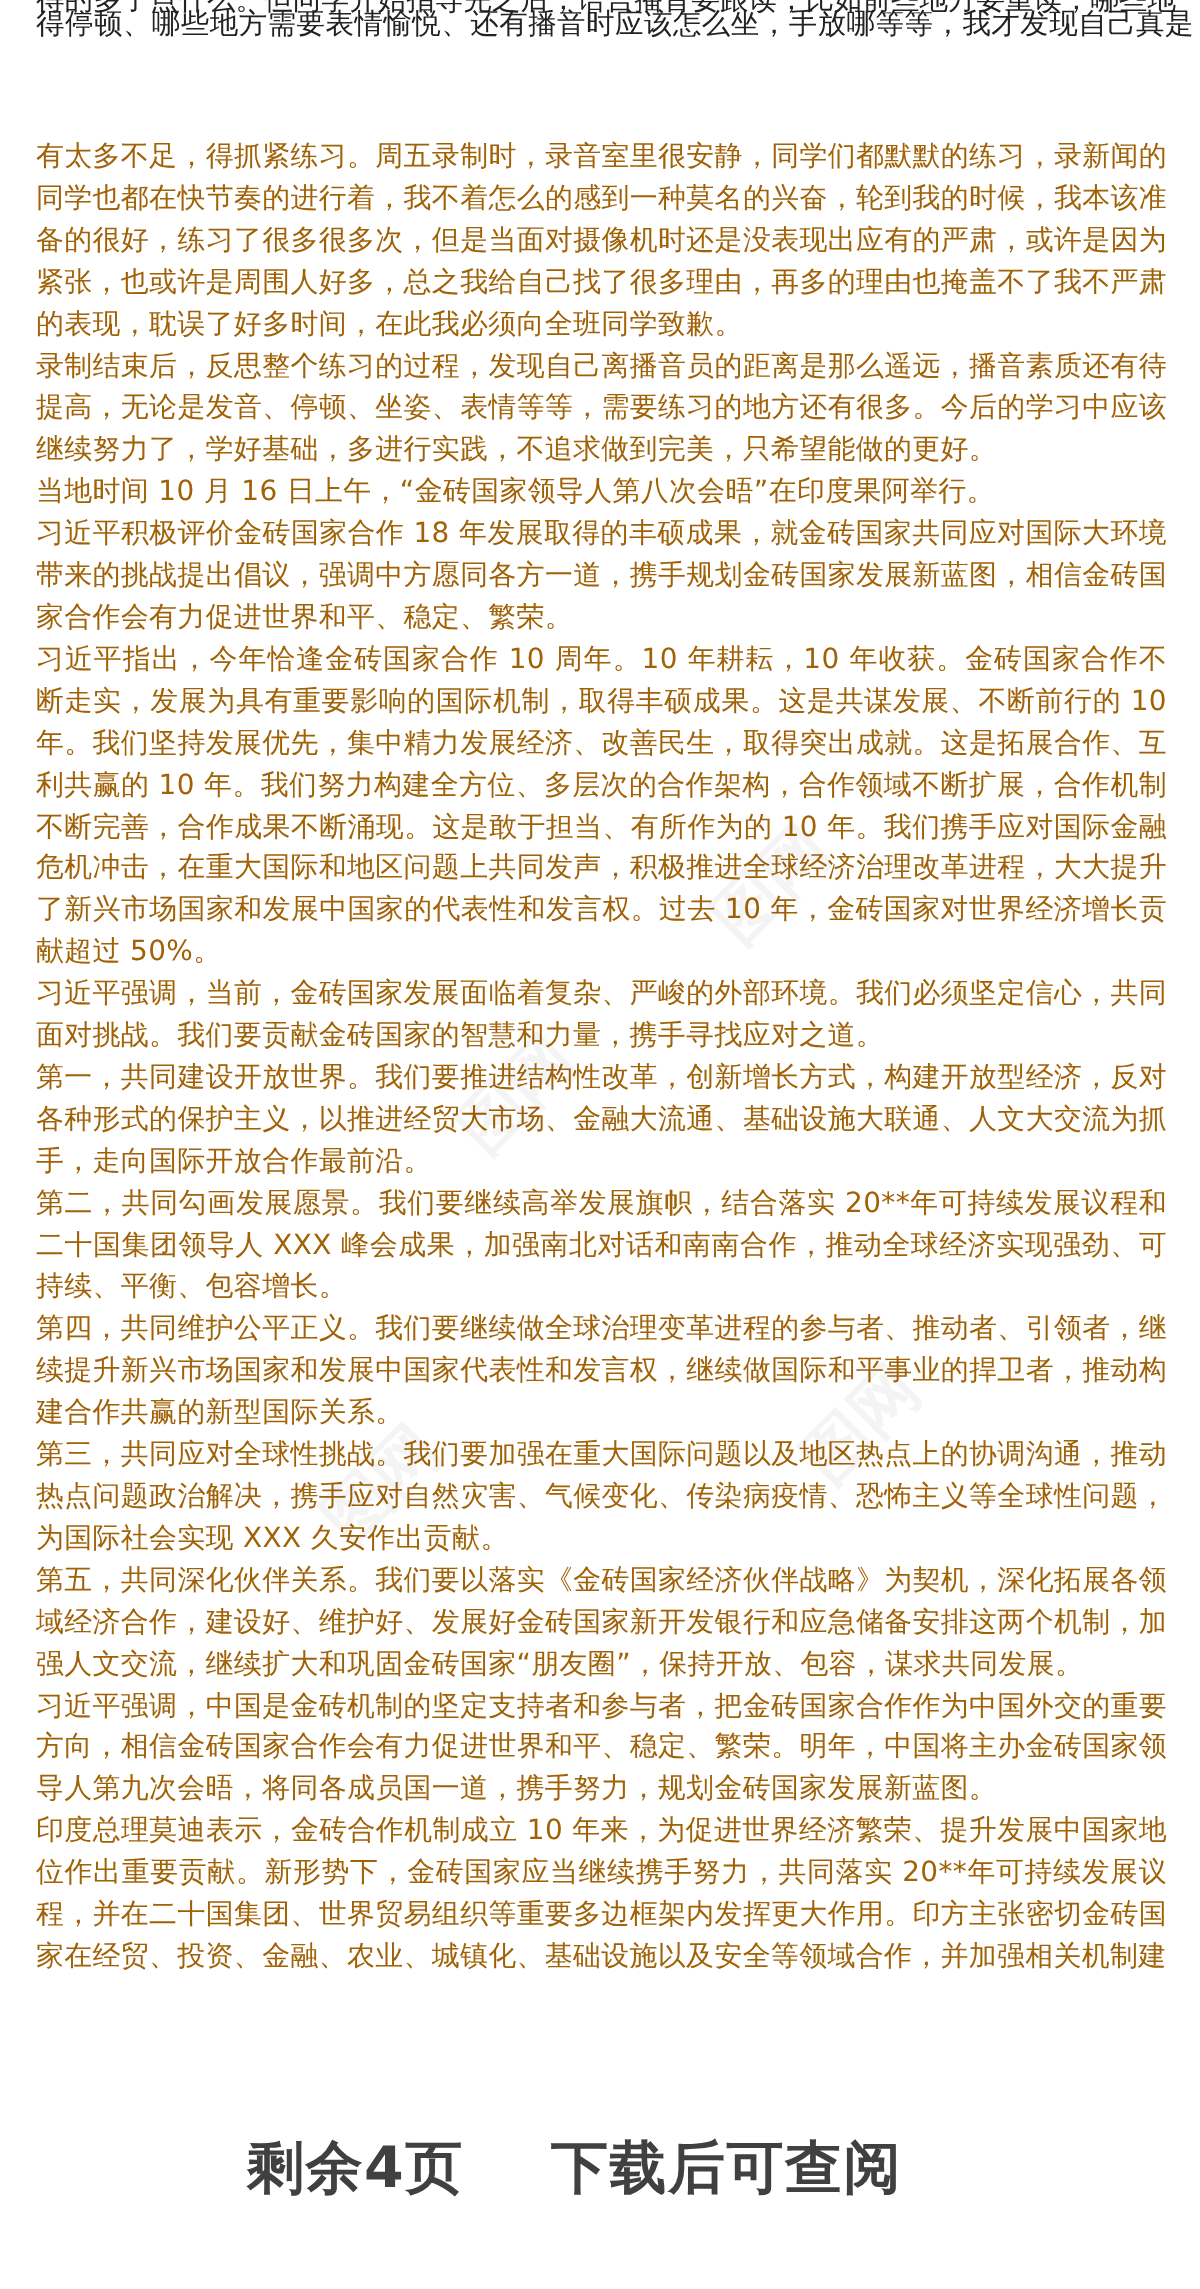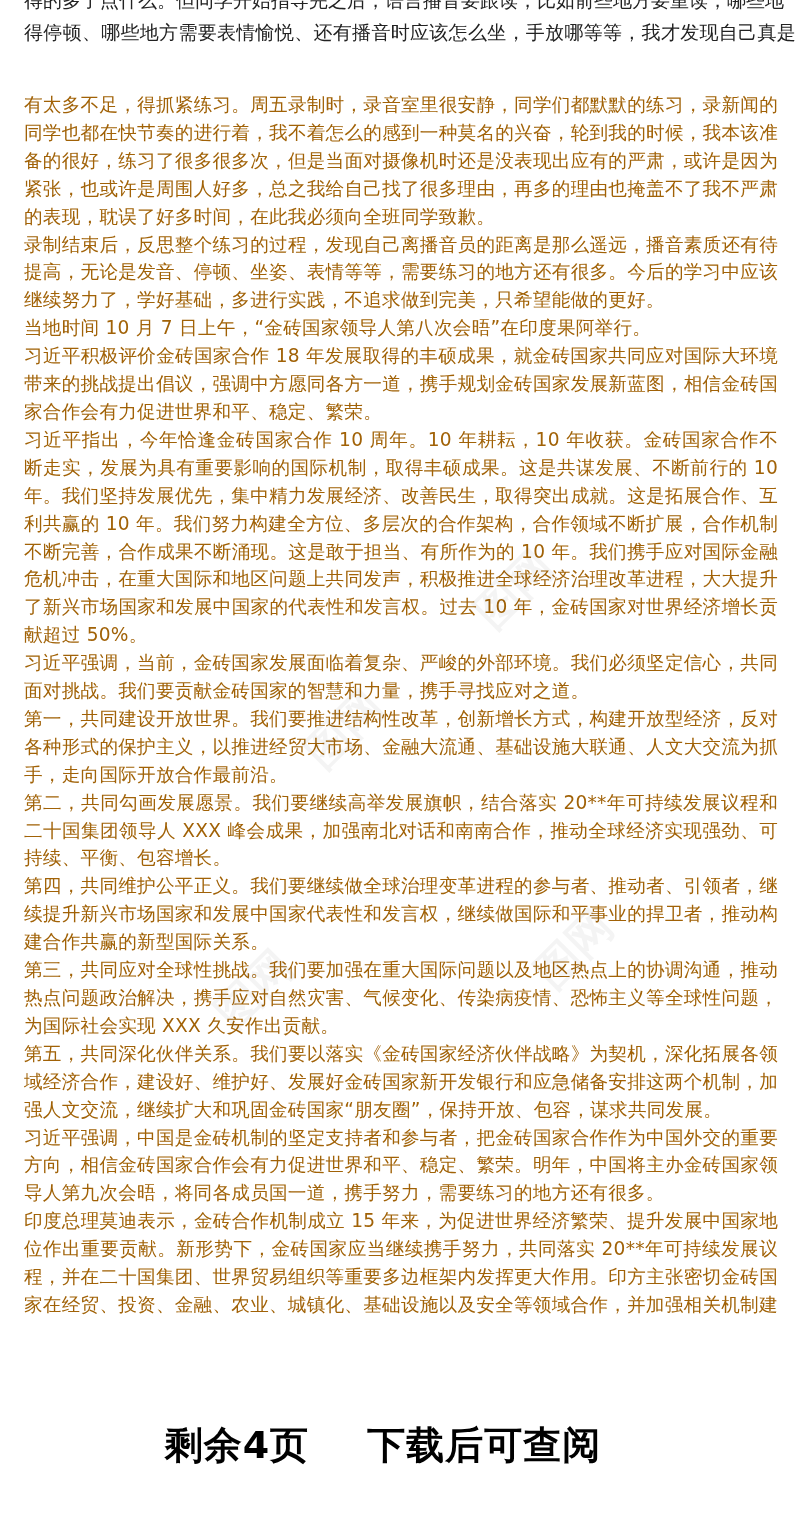--- a/index.html
+++ b/index.html
@@ -1,54 +1,54 @@
 <!DOCTYPE html>
 <html><head>
 <meta charset="utf-8">
 <style>
   html, body { margin: 0; padding: 0; background: #ffffff; }
   body { width: 800px; height: 1526px; overflow: hidden; position: relative;
          font-family: "DejaVu Sans", "Liberation Sans", sans-serif; color: #1a1a1a; }
   .page { position: absolute; left: 0; top: 0; width: 800px; height: 1526px; }
   .clip-top { position: absolute; left: 24px; top: -14px; width: 760px; height: 28px; overflow: hidden;
               font-size: 19px; line-height: 28px; white-space: nowrap; color: #222; }
-  .line1 { position: absolute; left: 24px; top: 18px; width: 760px; font-size: 19px; line-height: 28px;
+  .line1 { position: absolute; left: 24px; top: 2px; width: 760px; font-size: 19px; line-height: 28px;
            white-space: nowrap; color: #222; letter-spacing: 0.3px; }
   .body-text { position: absolute; left: 24px; top: 91px; width: 754px; font-size: 18.6px;
                line-height: 27.9px; color: #a16207; text-align: justify; letter-spacing: 0.25px; }
   .body-text p { margin: 0; }
   .watermark { position: absolute; font-size: 44px; color: rgba(0,0,0,0.045);
                transform: rotate(-45deg); pointer-events: none; white-space: nowrap; font-weight: bold; }
   .more { position: absolute; left: 0; top: 1420px; width: 766px; text-align: center;
-          font-size: 38px; font-weight: bold; color: #000000; letter-spacing: 1px;
+          font-size: 38px; font-weight: bold; color: #404040; letter-spacing: 1px;
           font-family: "DejaVu Sans", sans-serif; }
   .more span { margin: 0 22px; }
 </style>
 </head>
 <body>
 
 <div class="page">
 
   <div class="clip-top">得的多了点什么。但同学开始指导完之后，语言播音要跟读，比如前些地方要重读，哪些地方</div>
   <div class="line1">得停顿、哪些地方需要表情愉悦、还有播音时应该怎么坐，手放哪等等，我才发现自己真是</div>
 
   <div class="body-text">
     <p>有太多不足，得抓紧练习。周五录制时，录音室里很安静，同学们都默默的练习，录新闻的同学也都在快节奏的进行着，我不着怎么的感到一种莫名的兴奋，轮到我的时候，我本该准备的很好，练习了很多很多次，但是当面对摄像机时还是没表现出应有的严肃，或许是因为紧张，也或许是周围人好多，总之我给自己找了很多理由，再多的理由也掩盖不了我不严肃的表现，耽误了好多时间，在此我必须向全班同学致歉。</p>
     <p>录制结束后，反思整个练习的过程，发现自己离播音员的距离是那么遥远，播音素质还有待提高，无论是发音、停顿、坐姿、表情等等，需要练习的地方还有很多。今后的学习中应该继续努力了，学好基础，多进行实践，不追求做到完美，只希望能做的更好。</p>
-    <p>当地时间 10 月 7 日上午，“金砖国家领导人第八次会晤”在印度果阿举行。</p>
+    <p>当地时间 10 月 16 日上午，“金砖国家领导人第八次会晤”在印度果阿举行。</p>
     <p>习近平积极评价金砖国家合作 18 年发展取得的丰硕成果，就金砖国家共同应对国际大环境带来的挑战提出倡议，强调中方愿同各方一道，携手规划金砖国家发展新蓝图，相信金砖国家合作会有力促进世界和平、稳定、繁荣。</p>
     <p>习近平指出，今年恰逢金砖国家合作 10 周年。10 年耕耘，10 年收获。金砖国家合作不断走实，发展为具有重要影响的国际机制，取得丰硕成果。这是共谋发展、不断前行的 10 年。我们坚持发展优先，集中精力发展经济、改善民生，取得突出成就。这是拓展合作、互利共赢的 10 年。我们努力构建全方位、多层次的合作架构，合作领域不断扩展，合作机制不断完善，合作成果不断涌现。这是敢于担当、有所作为的 10 年。我们携手应对国际金融危机冲击，在重大国际和地区问题上共同发声，积极推进全球经济治理改革进程，大大提升了新兴市场国家和发展中国家的代表性和发言权。过去 10 年，金砖国家对世界经济增长贡献超过 50%。</p>
     <p>习近平强调，当前，金砖国家发展面临着复杂、严峻的外部环境。我们必须坚定信心，共同面对挑战。我们要贡献金砖国家的智慧和力量，携手寻找应对之道。</p>
     <p>第一，共同建设开放世界。我们要推进结构性改革，创新增长方式，构建开放型经济，反对各种形式的保护主义，以推进经贸大市场、金融大流通、基础设施大联通、人文大交流为抓手，走向国际开放合作最前沿。</p>
     <p>第二，共同勾画发展愿景。我们要继续高举发展旗帜，结合落实 20**年可持续发展议程和二十国集团领导人 XXX 峰会成果，加强南北对话和南南合作，推动全球经济实现强劲、可持续、平衡、包容增长。</p>
     <p>第四，共同维护公平正义。我们要继续做全球治理变革进程的参与者、推动者、引领者，继续提升新兴市场国家和发展中国家代表性和发言权，继续做国际和平事业的捍卫者，推动构建合作共赢的新型国际关系。</p>
     <p>第三，共同应对全球性挑战。我们要加强在重大国际问题以及地区热点上的协调沟通，推动热点问题政治解决，携手应对自然灾害、气候变化、传染病疫情、恐怖主义等全球性问题，为国际社会实现 XXX 久安作出贡献。</p>
     <p>第五，共同深化伙伴关系。我们要以落实《金砖国家经济伙伴战略》为契机，深化拓展各领域经济合作，建设好、维护好、发展好金砖国家新开发银行和应急储备安排这两个机制，加强人文交流，继续扩大和巩固金砖国家“朋友圈”，保持开放、包容，谋求共同发展。</p>
-    <p>习近平强调，中国是金砖机制的坚定支持者和参与者，把金砖国家合作作为中国外交的重要方向，相信金砖国家合作会有力促进世界和平、稳定、繁荣。明年，中国将主办金砖国家领导人第九次会晤，将同各成员国一道，携手努力，需要练习的地方还有很多。</p>
-    <p>印度总理莫迪表示，金砖合作机制成立 15 年来，为促进世界经济繁荣、提升发展中国家地位作出重要贡献。新形势下，金砖国家应当继续携手努力，共同落实 20**年可持续发展议程，并在二十国集团、世界贸易组织等重要多边框架内发挥更大作用。印方主张密切金砖国家在经贸、投资、金融、农业、城镇化、基础设施以及安全等领域合作，并加强相关机制建</p>
+    <p>习近平强调，中国是金砖机制的坚定支持者和参与者，把金砖国家合作作为中国外交的重要方向，相信金砖国家合作会有力促进世界和平、稳定、繁荣。明年，中国将主办金砖国家领导人第九次会晤，将同各成员国一道，携手努力，规划金砖国家发展新蓝图。</p>
+    <p>印度总理莫迪表示，金砖合作机制成立 10 年来，为促进世界经济繁荣、提升发展中国家地位作出重要贡献。新形势下，金砖国家应当继续携手努力，共同落实 20**年可持续发展议程，并在二十国集团、世界贸易组织等重要多边框架内发挥更大作用。印方主张密切金砖国家在经贸、投资、金融、农业、城镇化、基础设施以及安全等领域合作，并加强相关机制建</p>
   </div>
 
   <div class="watermark" style="left:300px; top:700px;">图网</div>
   <div class="watermark" style="left:470px; top:560px;">图网</div>
   <div class="watermark" style="left:530px; top:920px;">图网</div>
   <div class="watermark" style="left:210px; top:960px;">图网</div>
 
   <div class="more">
     <span>剩余4页</span>
     <span>下载后可查阅</span>

